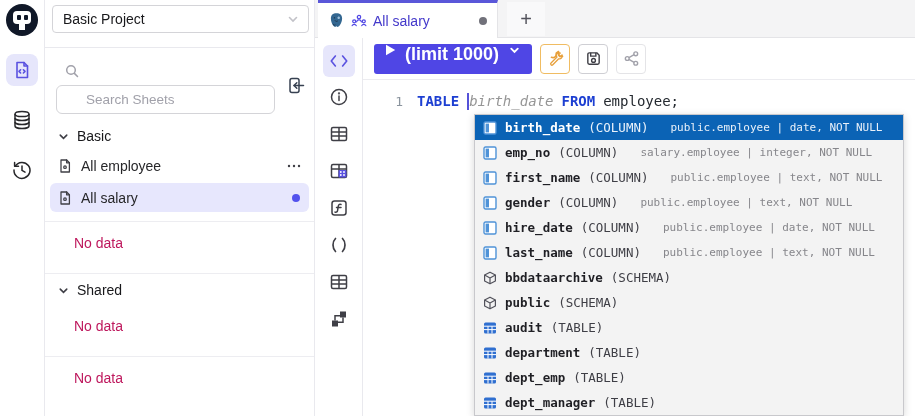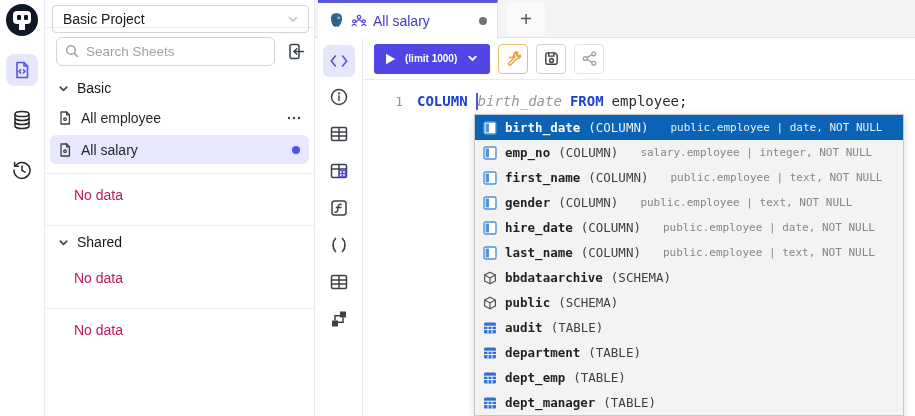--- a/index.html
+++ b/index.html
@@ -13,26 +13,26 @@
   .logo { width:32px; height:32px; border-radius:50%; background:#101828; position:relative; margin-bottom:18px; }
   .logo .face { position:absolute; left:7px; top:7px; width:18px; height:13px; background:#fff; border-radius:4px; }
   .logo .eye { position:absolute; top:11px; width:4px; height:5px; background:#101828; border-radius:1px; }
   .logo .eye.l { left:11px; } .logo .eye.r { left:18px; }
   .logo .chin { position:absolute; left:13px; top:20px; width:6px; height:6px; background:#fff; }
   .rail-btn { width:32px; height:32px; border-radius:8px; display:flex; align-items:center; justify-content:center; margin-bottom:18px; cursor:pointer; }
   .rail-btn.active { background:#e6e6fb; }
 
   
   .panel { width:270px; flex:0 0 270px; border-right:1px solid #e9e9ee; display:flex; flex-direction:column; background:#fff; }
-  .project-row { height:28px; border-bottom:1px solid #e9e9ee; padding:5px 5px 5px 7px; }
+  .project-row { height:48px; border-bottom:1px solid #e9e9ee; padding:5px 5px 5px 7px; }
   .project-select { height:28px; border:1px solid #d4d4d8; border-radius:4px; display:flex; align-items:center; padding:0 8px 0 10px; cursor:pointer; color:#18181b; }
   .project-select .grow { flex:1; }
   .search-row { padding:9px 6px 6px 11px; display:flex; align-items:center; gap:7px; }
   .search-box { flex:1; position:relative; }
-  .search-box input { width:100%; height:29px; border:1px solid #d4d4d8; border-radius:6px; padding:0 8px 0 29px; font-size:13.5px; color:#27272a; outline:none; font-family:"Liberation Sans",sans-serif; }
+  .search-box input { width:100%; height:29px; border:1px solid #d4d4d8; border-radius:6px; padding:0 8px 0 29px; font-size:13.5px; color:#27272a; outline:none; font-family:"Liberation Sans",sans-serif;margin-top:28px; }
   .search-box input::placeholder { color:#a1a1aa; }
   .search-box .sicon { position:absolute; left:8px; top:6px; }
   .import-btn { width:26px; height:26px; display:flex; align-items:center; justify-content:center; cursor:pointer; }
 
   .tree { flex:1; overflow:hidden; }
   .group { display:flex; align-items:center; gap:7px; padding:8px 12px 7px; font-weight:500; color:#18181b; cursor:pointer; }
   .sheet-item { display:flex; align-items:center; gap:8px; height:30px; padding:0 12px; cursor:pointer; color:#27272a; }
   .sheet-item .grow { flex:1; }
   .sheet-item.selected { background:#e7e7fd; border-radius:6px; margin:2px 5px; padding:0 9px 0 7px; height:29px; }
   .blue-dot { width:8px; height:8px; border-radius:50%; background:#5352ed; }
@@ -49,21 +49,21 @@
 
   .content { flex:1; display:flex; min-height:0; }
   .iconstrip { width:48px; flex:0 0 48px; border-right:1px solid #e9e9ee; display:flex; flex-direction:column; align-items:center; padding-top:7px; }
   .strip-btn { width:32px; height:32px; border-radius:6px; display:flex; align-items:center; justify-content:center; cursor:pointer; }
   .strip-btn.active { background:#e6e6fb; }
   .strip-icon { width:22px; height:35px; display:flex; align-items:center; justify-content:center; cursor:pointer; margin-top:2px; }
   .iconstrip .strip-icon:first-of-type { margin-top:14px; }
 
   .editorcol { flex:1; position:relative; display:flex; flex-direction:column; }
   .toolbar { height:42px; border-bottom:1px solid #ececf0; display:flex; align-items:center; padding-left:11px; gap:8px; }
-  .run-btn { height:30px; background:#4f46e5; border:none; border-radius:3px; color:#fff; display:flex; align-items:center; gap:9px; padding:0 11px; font-size:10px; font-weight:700; cursor:pointer; font-family:"Liberation Sans",sans-serif; }
+  .run-btn { height:30px; background:#4f46e5; border:none; border-radius:3px; color:#fff; display:flex; gap:9px; padding:0 11px; font-size:18px; font-weight:700; cursor:pointer; font-family:"Liberation Sans",sans-serif; }
   .sq-btn { width:30px; height:30px; background:#fff; border-radius:4px; display:flex; align-items:center; justify-content:center; cursor:pointer; }
   .wrench-btn { border:1px solid #f0bc62; }
   .save-btn { border:1px solid #cfcfd4; }
   .share-btn { border:1px solid #e4e4e7; }
 
   .code-area { padding-top:12px; font-size:14px; }
   .code-line { display:flex; align-items:center; line-height:19px; }
   .gutter { width:40px; text-align:right; padding-right:14px; color:#8b949e; font-size:13px; flex:0 0 54px; }
   .kw { color:#1d3fd2; font-weight:700; }
   .sp { display:inline-block; width:8px; }
@@ -348,21 +348,21 @@
                   <circle cx="13.5" cy="14" r="2"></circle>
                 <path d="M6.3 8 11.7 5M6.3 10 11.7 13"></path>
               </svg>
             </span>
           </div>
         </div>
 
         <div class="code-area mono">
           <div class="code-line">
             <span class="gutter">1</span>
-            <span class="kw">COLUMN</span>
+            <span class="kw">TABLE</span>
             <span class="sp"></span>
             <span class="cursor"></span>
             <span class="ghost">birth_date</span>
             <span class="sp"></span>
             <span class="kw">FROM</span>
             <span class="sp"></span>
             <span class="plain">employee;</span>
           </div>
         </div>
 

